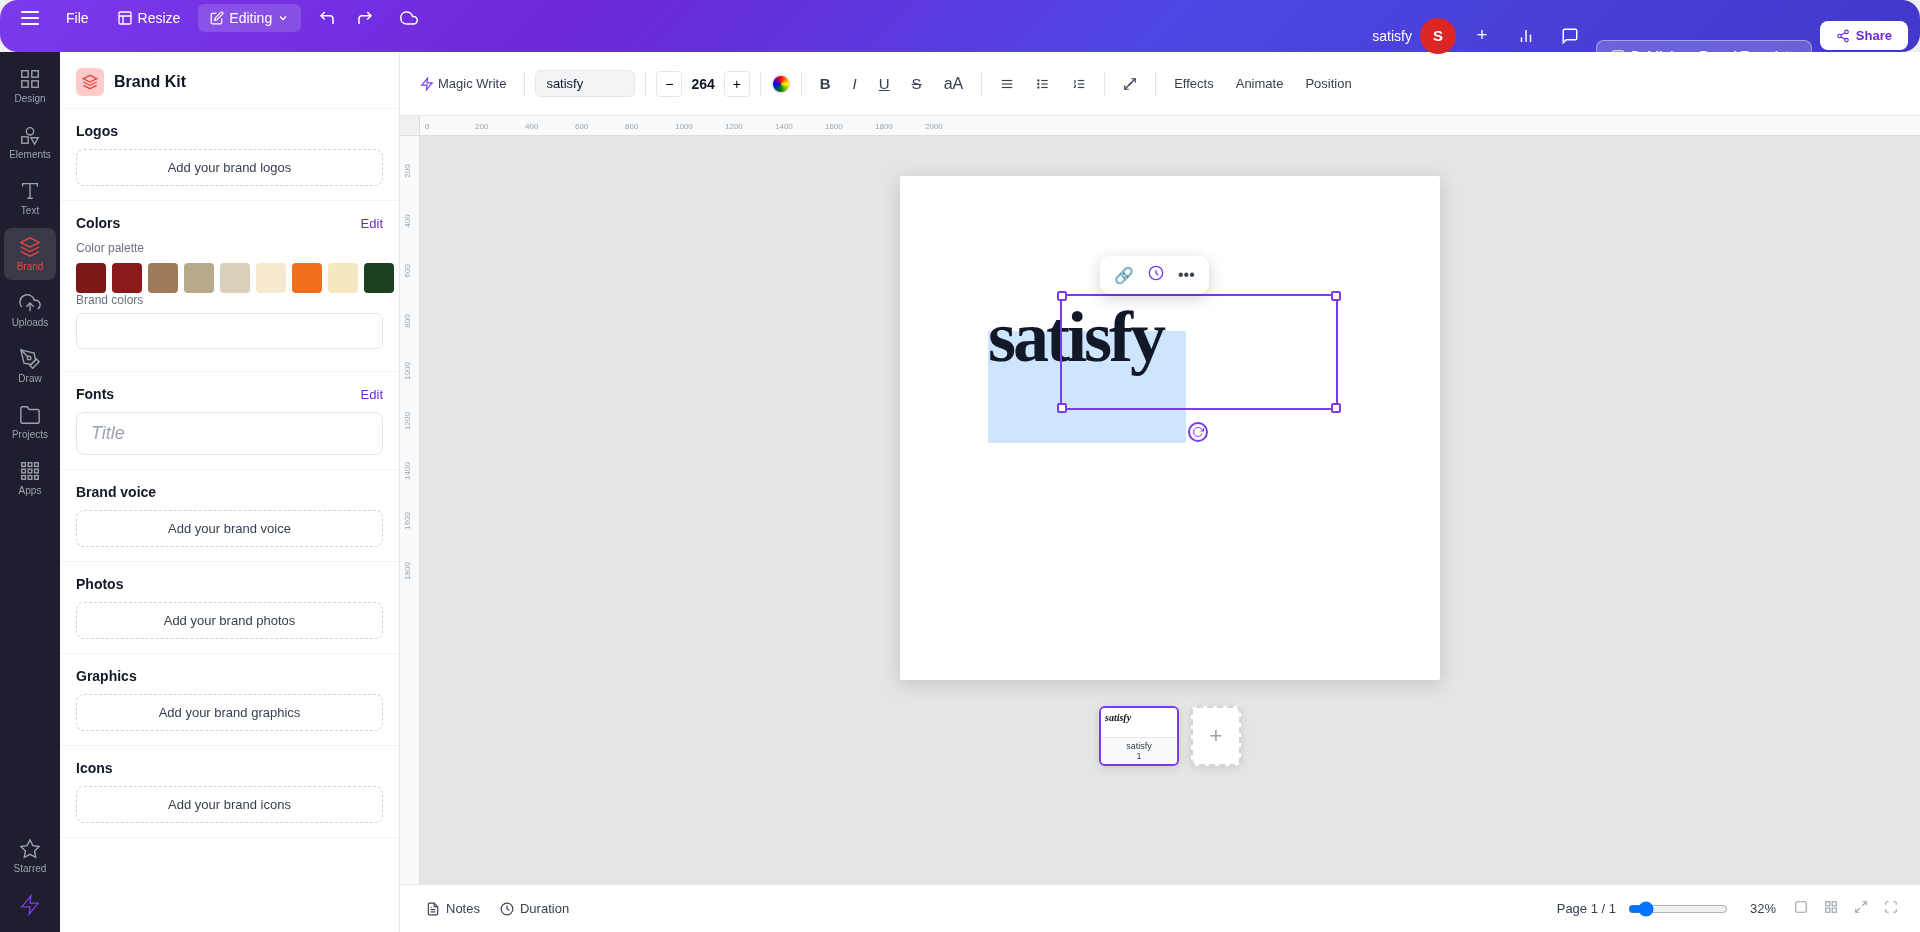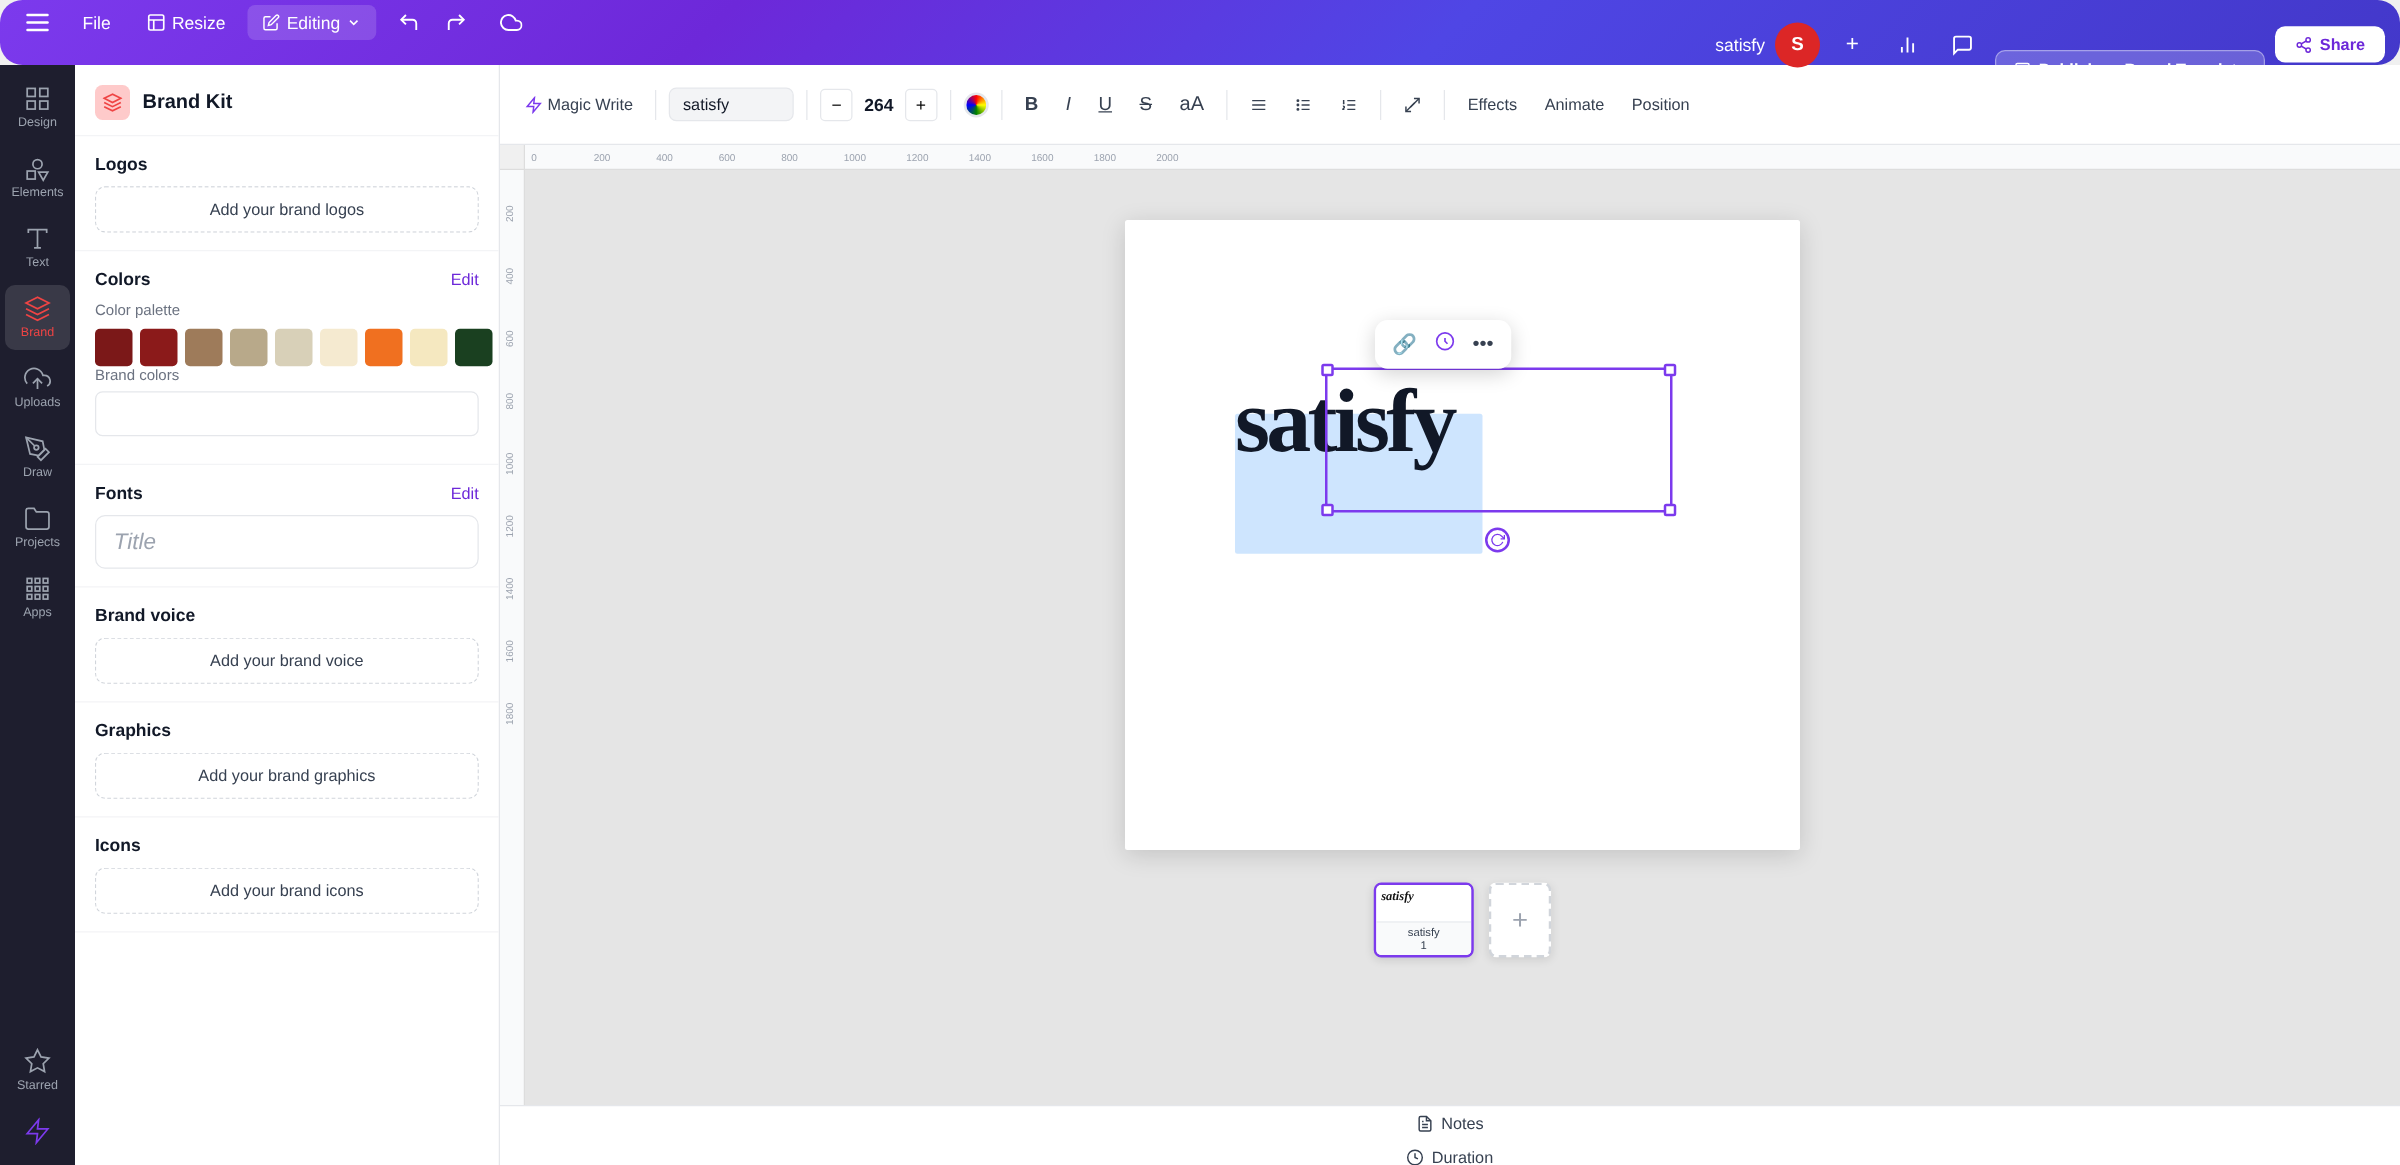--- a/index.html
+++ b/index.html
@@ -68,21 +68,21 @@
     .page-canvas { width: 540px; height: 504px; background: white; box-shadow: 0 4px 20px rgba(0,0,0,0.15); position: relative; border-radius: 2px; }
 
     
     .page-thumbs { display: flex; align-items: center; gap: 12px; margin-top: 10px; }
     .page-thumb { width: 80px; height: 60px; background: white; border-radius: 6px; box-shadow: 0 2px 8px rgba(0,0,0,0.12); border: 2px solid #7c3aed; overflow: hidden; display: flex; flex-direction: column; cursor: pointer; }
     .page-thumb-content { flex: 1; background: white; position: relative; }
     .page-thumb-label { background: #f9fafb; padding: 3px 6px; font-size: 10px; color: #374151; text-align: center; border-top: 1px solid #e5e7eb; }
     .add-page-btn { width: 50px; height: 60px; background: white; border-radius: 6px; box-shadow: 0 2px 8px rgba(0,0,0,0.1); border: 2px dashed #d1d5db; display: flex; align-items: center; justify-content: center; cursor: pointer; font-size: 22px; color: #9ca3af; }
 
     
-    .bottom-bar { height: 48px; background: white; border-top: 1px solid #e5e7eb; display: flex; align-items: center; padding: 0 16px; gap: 0; flex-shrink: 0; flex-direction: column; }
+    .bottom-bar { height: 48px; background: white; border-top: 1px solid #e5e7eb; display: flex; align-items: center; padding: 0 16px; gap: 0; flex-shrink: 0; }
     .bottom-btn { background: transparent; border: none; cursor: pointer; padding: 6px 10px; border-radius: 6px; font-size: 13px; color: #374151; display: flex; align-items: center; gap: 6px; font-weight: 500; }
     .page-info { margin-left: auto; font-size: 13px; color: #374151; display: flex; align-items: center; gap: 12px; }
     .zoom-slider { width: 100px; }
     .zoom-pct { font-size: 13px; color: #374151; font-weight: 500; min-width: 36px; text-align: right; }
     .view-btns { display: flex; gap: 4px; }
     .view-btn { background: transparent; border: none; cursor: pointer; padding: 5px 6px; border-radius: 4px; color: #9ca3af; font-size: 14px; }
   </style>
 </head>
 <body>
 
@@ -309,20 +309,26 @@
       <div class="font-preview">Title</div>
     </div>
 
     <div class="section">
       <div class="section-header">
         <span class="section-title">Brand voice</span>
       </div>
       <button class="add-btn">Add your brand voice</button>
     </div>
 
+    <div class="section">
+      <div class="section-header">
+        <span class="section-title">Photos</span>
+      </div>
+      <button class="add-btn">Add your brand photos</button>
+    </div>
 
     <div class="section">
       <div class="section-header">
         <span class="section-title">Graphics</span>
       </div>
       <button class="add-btn">Add your brand graphics</button>
     </div>
 
     <div class="section">
       <div class="section-header">

